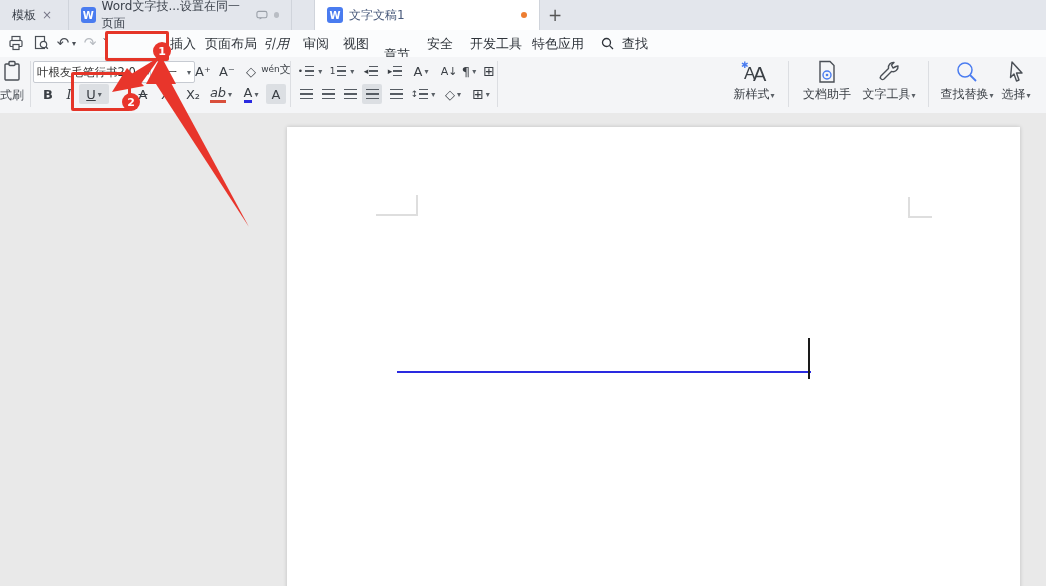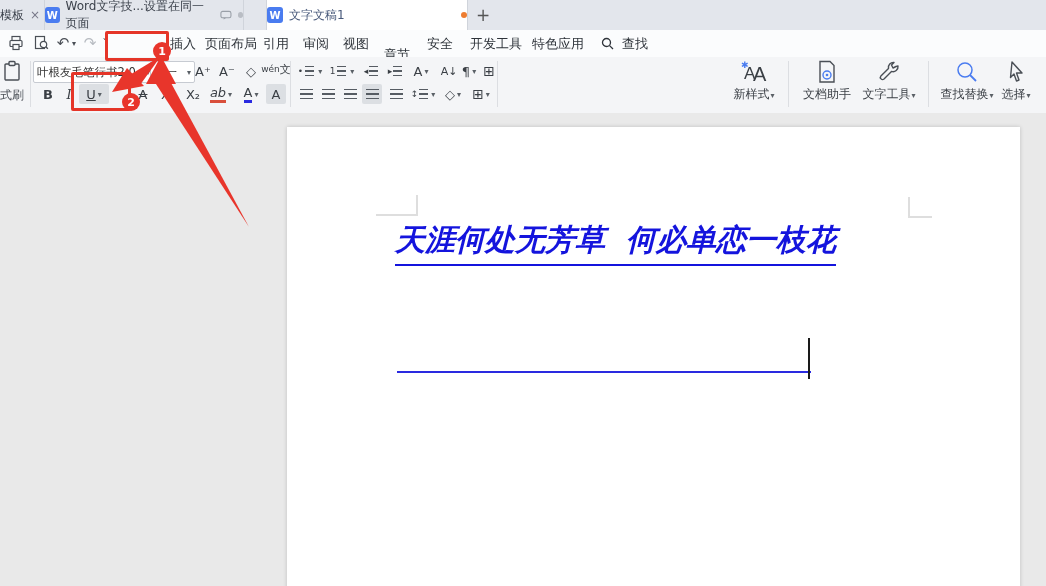--- a/index.html
+++ b/index.html
@@ -3,21 +3,21 @@
 <meta charset="utf-8">
 <style>
   html,body{margin:0;padding:0;background:#cfd2d8;}
   .app{position:relative;width:1046px;height:586px;overflow:hidden;background:#e9e9e9;
        font-family:"DejaVu Sans","Liberation Sans",sans-serif;color:#3a3f45;
        -webkit-user-select:none;user-select:none;}
   .abs{position:absolute;}
   
   .tabbar{position:absolute;left:0;top:0;right:0;height:30px;background:#e3e6ec;
           border-bottom:1px solid #d6d9e0;display:flex;align-items:stretch;font-size:12px;}
-  .tab{display:flex;align-items:center;gap:6px;padding:0 0;border-right:1px solid #d0d4db;color:#3c424c;}
+  .tab{display:flex;align-items:center;gap:6px;padding:0 12px;border-right:1px solid #d0d4db;color:#3c424c;}
   .tab.active{background:#ffffff;border-right:1px solid #d0d4db;color:#47587a;}
   .wicon{width:16px;height:16px;border-radius:3px;background:#4a7cf0;color:#fff;font-size:10px;
          font-weight:bold;display:flex;align-items:center;justify-content:center;}
   .dot{width:6px;height:6px;border-radius:50%;}
   .plusbtn{width:30px;display:flex;align-items:center;justify-content:center;font-size:17px;color:#555;}
   
   .menubar{position:absolute;left:0;top:30px;right:0;height:27px;background:#fbfcfd;}
   .mitem{position:absolute;top:0;height:27px;display:flex;align-items:center;font-size:13px;color:#2e333a;}
   .micon{position:absolute;top:3px;width:20px;height:20px;display:flex;align-items:center;
          justify-content:center;font-size:15px;color:#4a4f56;}
@@ -111,21 +111,21 @@
         </svg>
     </div>
     <div class="micon" style="left:55px;width:16px;">↶</div>
     <div class="micon" style="left:70px;width:8px;font-size:8px;">▾</div>
     <div class="micon" style="left:82px;width:16px;color:#b7bbc1;">↷</div>
     <div class="micon" style="left:99px;width:12px;font-size:11px;">ˇ</div>
 
     <div class="pill">开始</div>
     <div class="mitem" style="left:170px;">插入</div>
     <div class="mitem" style="left:205px;">页面布局</div>
-    <div class="mitem" style="left:263px;">引用</div>
+    <div class="mitem" style="left:263px;font-style:italic;">引用</div>
     <div class="mitem" style="left:303px;">审阅</div>
     <div class="mitem" style="left:343px;">视图</div>
     <div class="mitem" style="left:384px;margin-top:11px;">章节</div>
     <div class="mitem" style="left:427px;">安全</div>
     <div class="mitem" style="left:470px;">开发工具</div>
     <div class="mitem" style="left:532px;">特色应用</div>
     <div class="mitem" style="left:601px;gap:8px;">
       <svg width="13" height="13" viewBox="0 0 13 13">
           <circle cx="5.5" cy="5.5" r="4" fill="none" stroke="#2e333a" stroke-width="1.3"></circle>
           <line x1="8.6" y1="8.6" x2="12" y2="12" stroke="#2e333a" stroke-width="1.3"></line>
@@ -300,21 +300,20 @@
         <path d="M6 2 L16 13 L10.5 13 L13 20 L10.5 21 L8 14 L4.5 17.5 Z" fill="none" stroke="#4a4f56" stroke-width="1.4" stroke-linejoin="round"></path>
       </svg>
       <span><span>选择</span><span class="caret">▾</span></span>
     </div>
   </div>
 
   <div class="docarea">
     <div class="page">
       <div class="cornerTL"></div>
       <div class="cornerTR"></div>
-      <div class="heading">天涯何处无芳草  何必单恋一枝花</div>
       <div class="bluerule"></div>
       <div class="cursor"></div>
     </div>
 
   </div>
 
   <div class="redbox" style="left:105px;top:31px;width:58px;height:24px;"></div>
   <div class="redbox" style="left:71px;top:72px;width:54px;height:33px;"></div>
 
   <svg class="annot-svg" width="1046" height="586" viewBox="0 0 1046 586">

